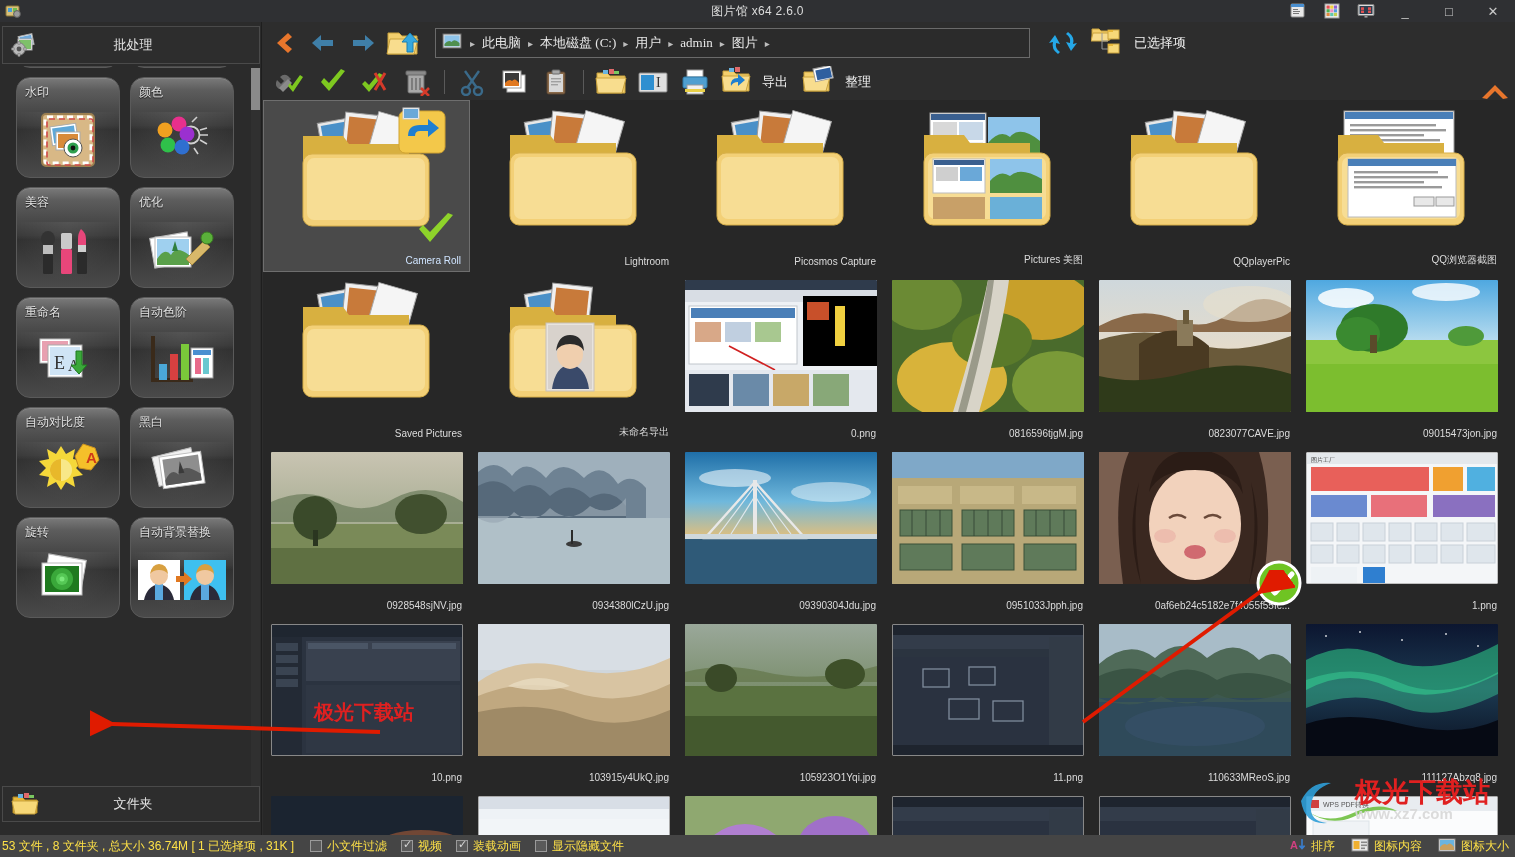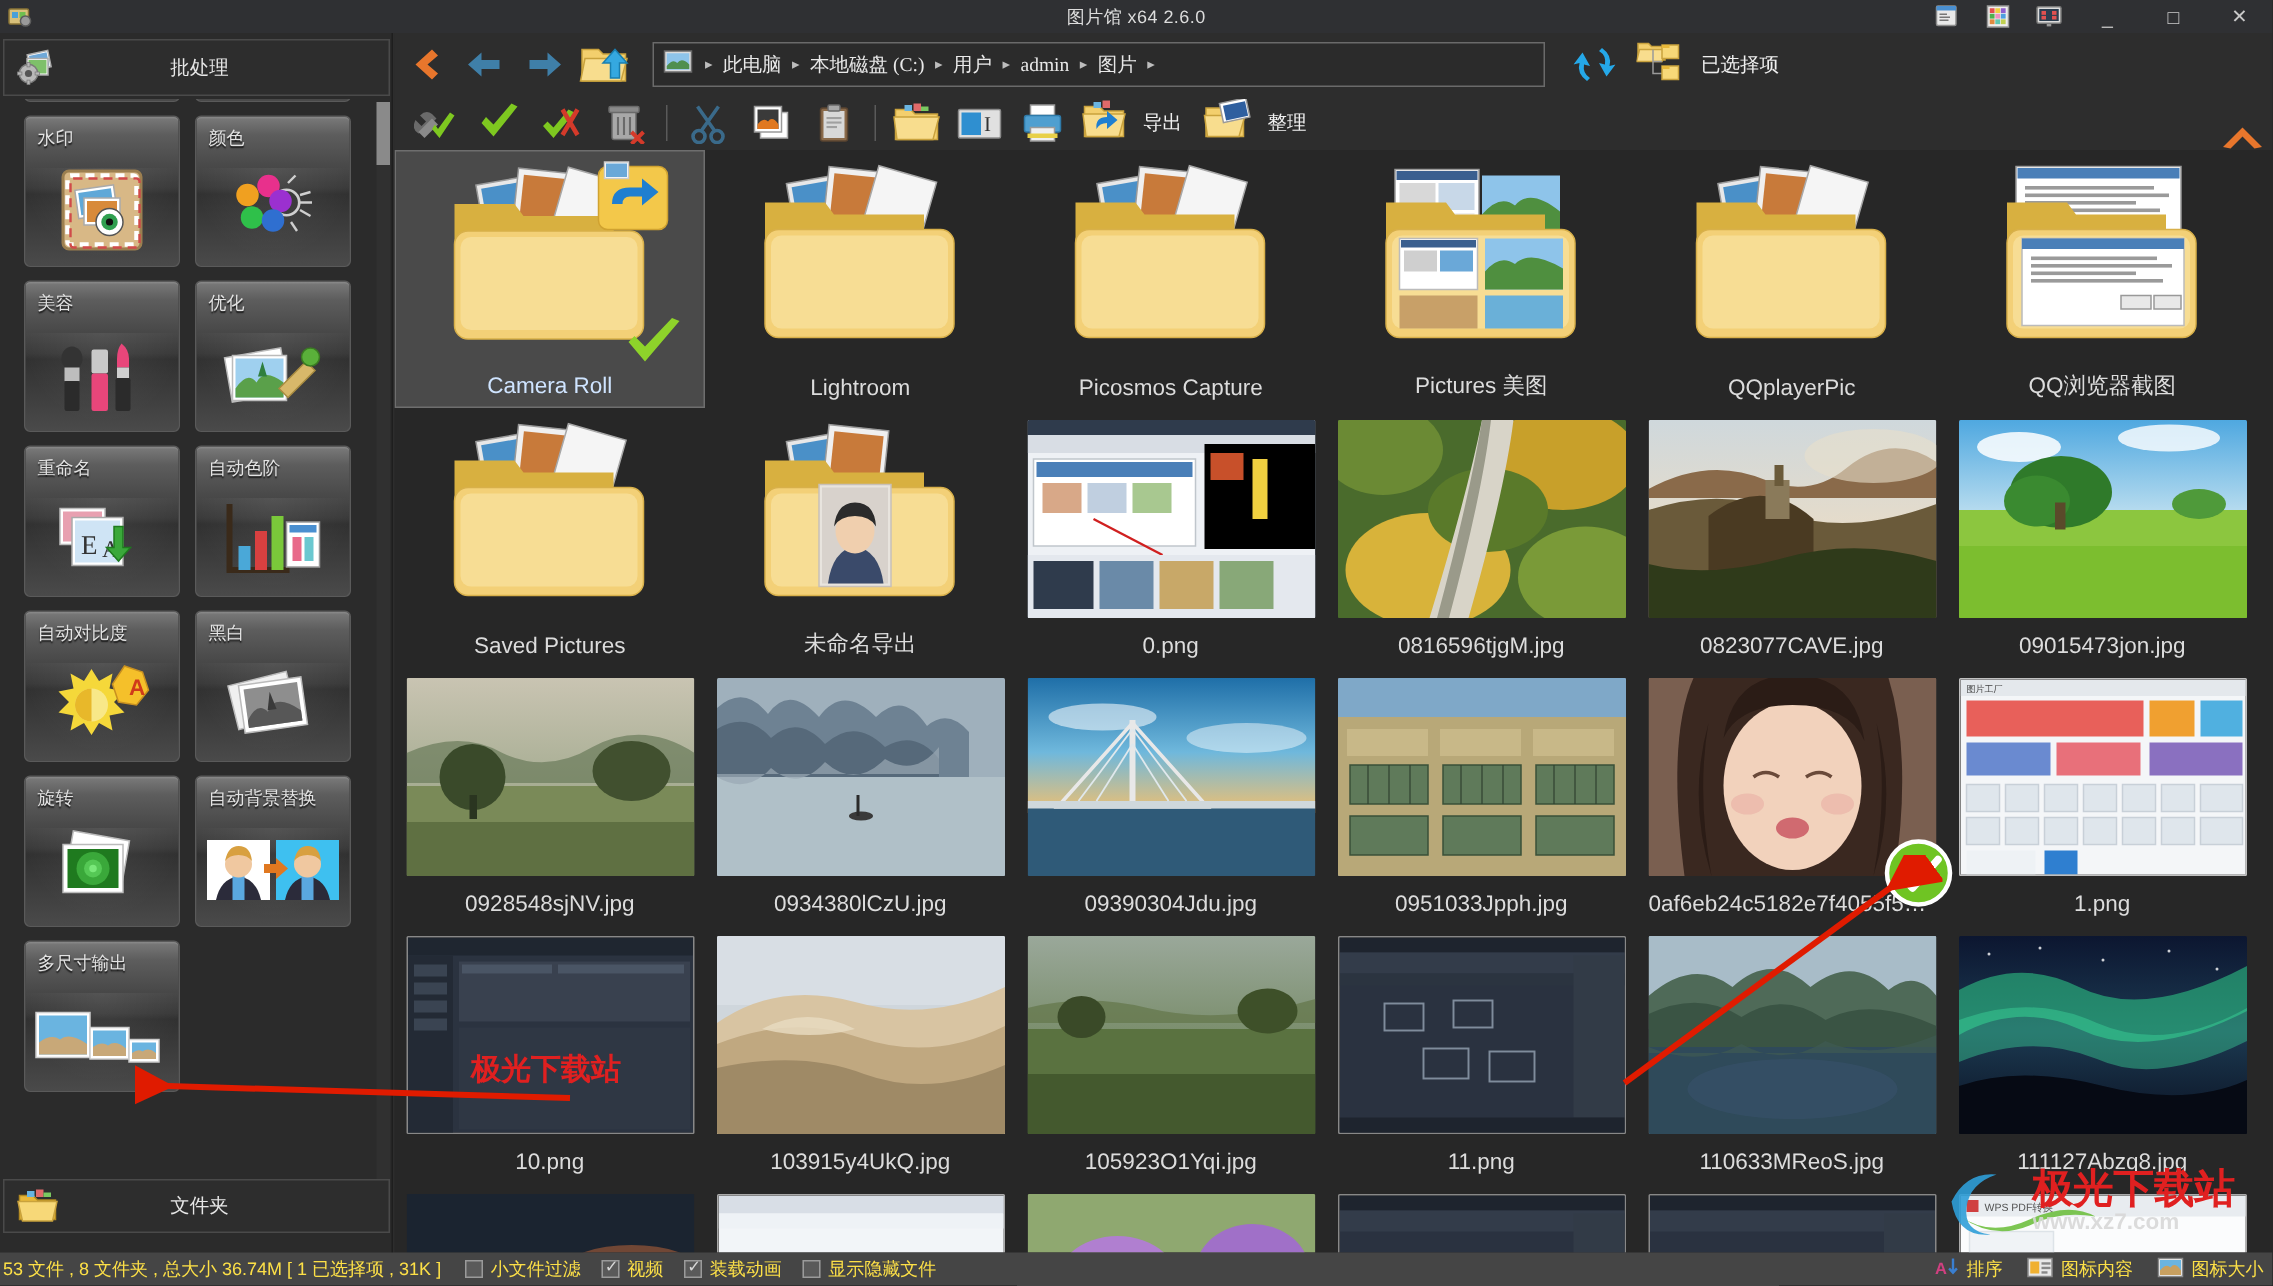--- a/index.html
+++ b/index.html
@@ -43,21 +43,21 @@
 
   .tool-scroll {
     position:absolute; left:2px; top:44px; width:258px; height:755px;
     overflow:hidden; background:#2b2b2b;
   }
   .tool-grid { position:absolute; left:0; top:-40px; width:244px; }
   .tool-row { display:flex; gap:10px; margin-bottom:9px; padding-left:14px; }
   .tool-card {
     width:104px; height:101px; position:relative;
     background: linear-gradient(to bottom, #7a7a7a 0%, #5d5d5d 12%, #3a3a3a 48%, #313131 52%, #4a4a4a 100%);
-    border:1px solid #5a5a5a; border-radius:4px;
+    border:1px solid #5a5a5a; border-radius:14px;
     box-shadow: inset 0 1px 0 rgba(255,255,255,.10);
     overflow:hidden;
   }
   .tool-card::after{
     content:""; position:absolute; left:-10%; top:34%; width:120%; height:70%;
     background: radial-gradient(ellipse at 50% 0%, rgba(255,255,255,.07) 0%, rgba(0,0,0,0) 62%);
     pointer-events:none;
   }
   .tool-card .tc-label {
     position:absolute; left:8px; top:6px; font-size:12px; color:#e3e3e3;
@@ -119,22 +119,22 @@
   .grid { position:absolute; left:0; top:0; width:1252px; }
   .grow { display:flex; }
   .cell {
     width:207px; height:172px; position:relative;
     display:flex; flex-direction:column; align-items:center; justify-content:flex-end;
   }
   .cell.selected { background:#4a4a4a; border:1px solid #6e6e6e; }
   .thumb-box { position:absolute; left:0; right:0; top:4px; height:140px;
                display:flex; align-items:center; justify-content:center; }
   .cell .cname {
-    position:absolute; left:0; right:0; bottom:5px; text-align:center;
-    font-size:15px; color:#dcdcdc; white-space:nowrap; overflow:hidden;
+    position:absolute; left:0; right:0; bottom:5px; text-align:right;
+    font-size:10px; color:#dcdcdc; white-space:nowrap; overflow:hidden;
     text-overflow:ellipsis; padding:0 8px;
   }
   .cell.selected .cname { color:#cfe4ff; }
   .photo { width:192px; height:132px; border-radius:1px; overflow:hidden; position:relative; }
   .check-ov { position:absolute; right:14px; bottom:22px; z-index:5; }
 
   
   .statusbar {
     position:absolute; left:0; bottom:0; width:1515px; height:22px;
     background:#454545; display:flex; align-items:center; font-size:12px; color:#fde047;
@@ -416,38 +416,20 @@
                   <rect x="17" y="22" width="8" height="18" fill="#5aa8e0"></rect>
                   <circle cx="21" cy="16" r="9" fill="#f0c8a0"></circle>
                   <path d="M12 14 q2-10 9-10 q8 0 9 10 q-3-4-9-4 q-6 0-9 4z" fill="#d8a040"></path>
                 </g>
                 <path d="M38 18 h8 v-4 l8 7 -8 7 v-4 h-8z" fill="#e07820"></path>
               </svg>
             </span>
           </div>
         </div>
 
-        <div class="tool-row">
-          <div class="tool-card">
-            <span class="tc-label">多尺寸输出</span>
-            <span class="tc-icon">
-              <svg width="92" height="50" viewBox="0 0 92 50">
-                <rect x="2" y="10" width="36" height="30" fill="#fff" stroke="#ccc"></rect>
-                <rect x="4" y="12" width="32" height="26" fill="#6ab4e0"></rect>
-                <path d="M4 30 q8-6 14-2 q6-5 18 3 v7 H4z" fill="#c8a878"></path>
-                <rect x="38" y="20" width="26" height="21" fill="#fff" stroke="#ccc"></rect>
-                <rect x="40" y="22" width="22" height="17" fill="#6ab4e0"></rect>
-                <path d="M40 33 q6-4 10-1 q5-4 12 2 v5 H40z" fill="#c8a878"></path>
-                <rect x="64" y="28" width="20" height="15" fill="#fff" stroke="#ccc"></rect>
-                <rect x="66" y="30" width="16" height="11" fill="#6ab4e0"></rect>
-                <path d="M66 37 q4-3 7-1 q4-3 9 1 v4 H66z" fill="#c8a878"></path>
-              </svg>
-            </span>
-          </div>
-        </div>
 
       </div>
     </div>
 
     <div class="left-scrollbar">
       <div class="thumb"></div>
     </div>
 
     <div class="folder-footer">
       <div class="ff-icon">

